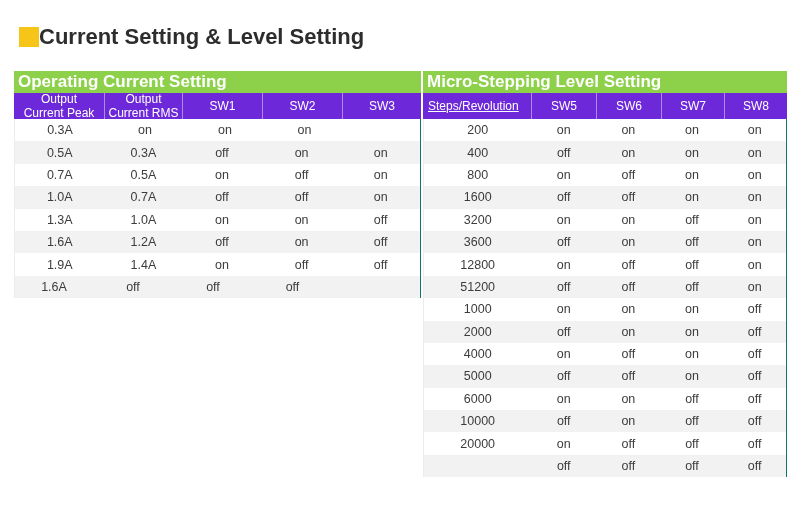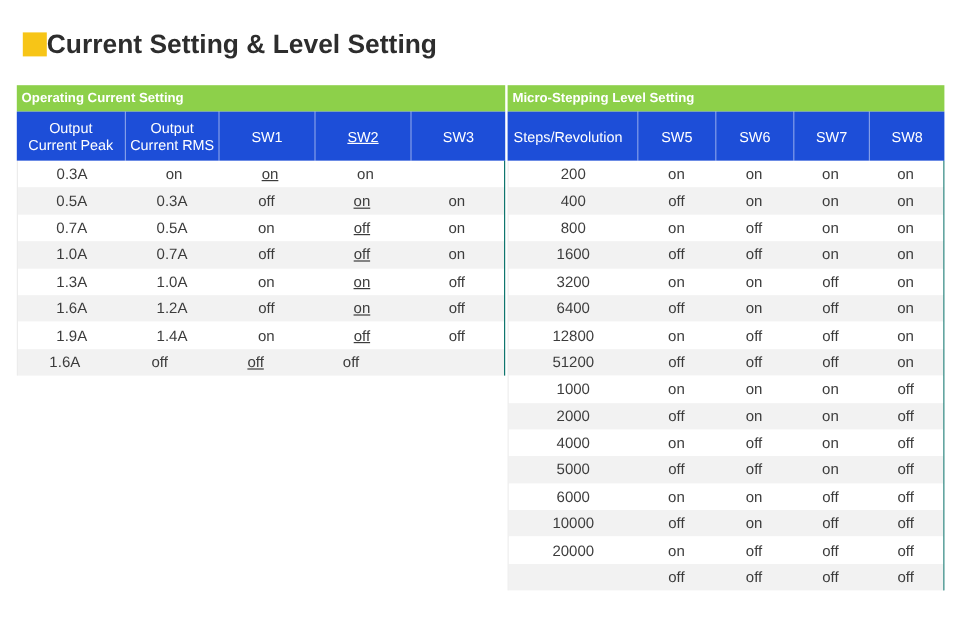--- a/index.html
+++ b/index.html
@@ -35,30 +35,30 @@
   .spec-table { position: absolute; top: 71px; }
   .spec-table.left  { left: 14px;  width: 407px; }
   .spec-table.right { left: 423px; width: 364px; }
 
   .t-title {
     height: 22px;
     line-height: 22px;
     background: #8DD04A;
     color: #ffffff;
     font-weight: 700;
-    font-size: 11px;
+    font-size: 17px;
     padding-left: 4px;
     white-space: nowrap;
     overflow: hidden;
   }
 
   .header-row {
     display: flex;
-    background: #1d4ed8;
-    height: 41px;
+    background: #6d28d9;
+    height: 26px;
   }
   .th {
     color: #ffffff;
     font-size: 12px;
     line-height: 14px;
     display: flex;
     align-items: center;
     justify-content: center;
     text-align: center;
     white-space: pre-line;
@@ -78,33 +78,34 @@
     display: flex;
     align-items: center;
     justify-content: center;
     overflow: hidden;
   }
 
   
   .left .c0 { width: 90px; }
   .left .c1 { width: 78px; }
   .left .c2 { width: 80px; }
-  .left .c3 { width: 80px; text-decoration: underline; }
+  .left .c3 { width: 80px; }
   .left .c4 { width: 79px; }
 
   .right .c0 { width: 108px; }
   .right .c1 { width: 65px; }
   .right .c2 { width: 65px; }
   .right .c3 { width: 63px; }
   .right .c4 { width: 63px; }
 
   .right .th.c0 {
     justify-content: flex-start;
     text-align: left;
     padding-left: 5px;
+    text-decoration: underline;
   }
 </style>
 </head>
 <body>
 
 <header class="title-row">
   <span class="bullet"></span>
   <h1 class="page-title">Current Setting &amp; Level Setting</h1>
 </header>
 
@@ -216,21 +217,21 @@
         <div class="td c4">on</div>
       </div>
       <div class="tr">
         <div class="td c0">3200</div>
         <div class="td c1">on</div>
         <div class="td c2">on</div>
         <div class="td c3">off</div>
         <div class="td c4">on</div>
       </div>
       <div class="tr alt">
-        <div class="td c0">6400</div>
+        <div class="td c0">3600</div>
         <div class="td c1">off</div>
         <div class="td c2">on</div>
         <div class="td c3">off</div>
         <div class="td c4">on</div>
       </div>
       <div class="tr">
         <div class="td c0">12800</div>
         <div class="td c1">on</div>
         <div class="td c2">off</div>
         <div class="td c3">off</div>

